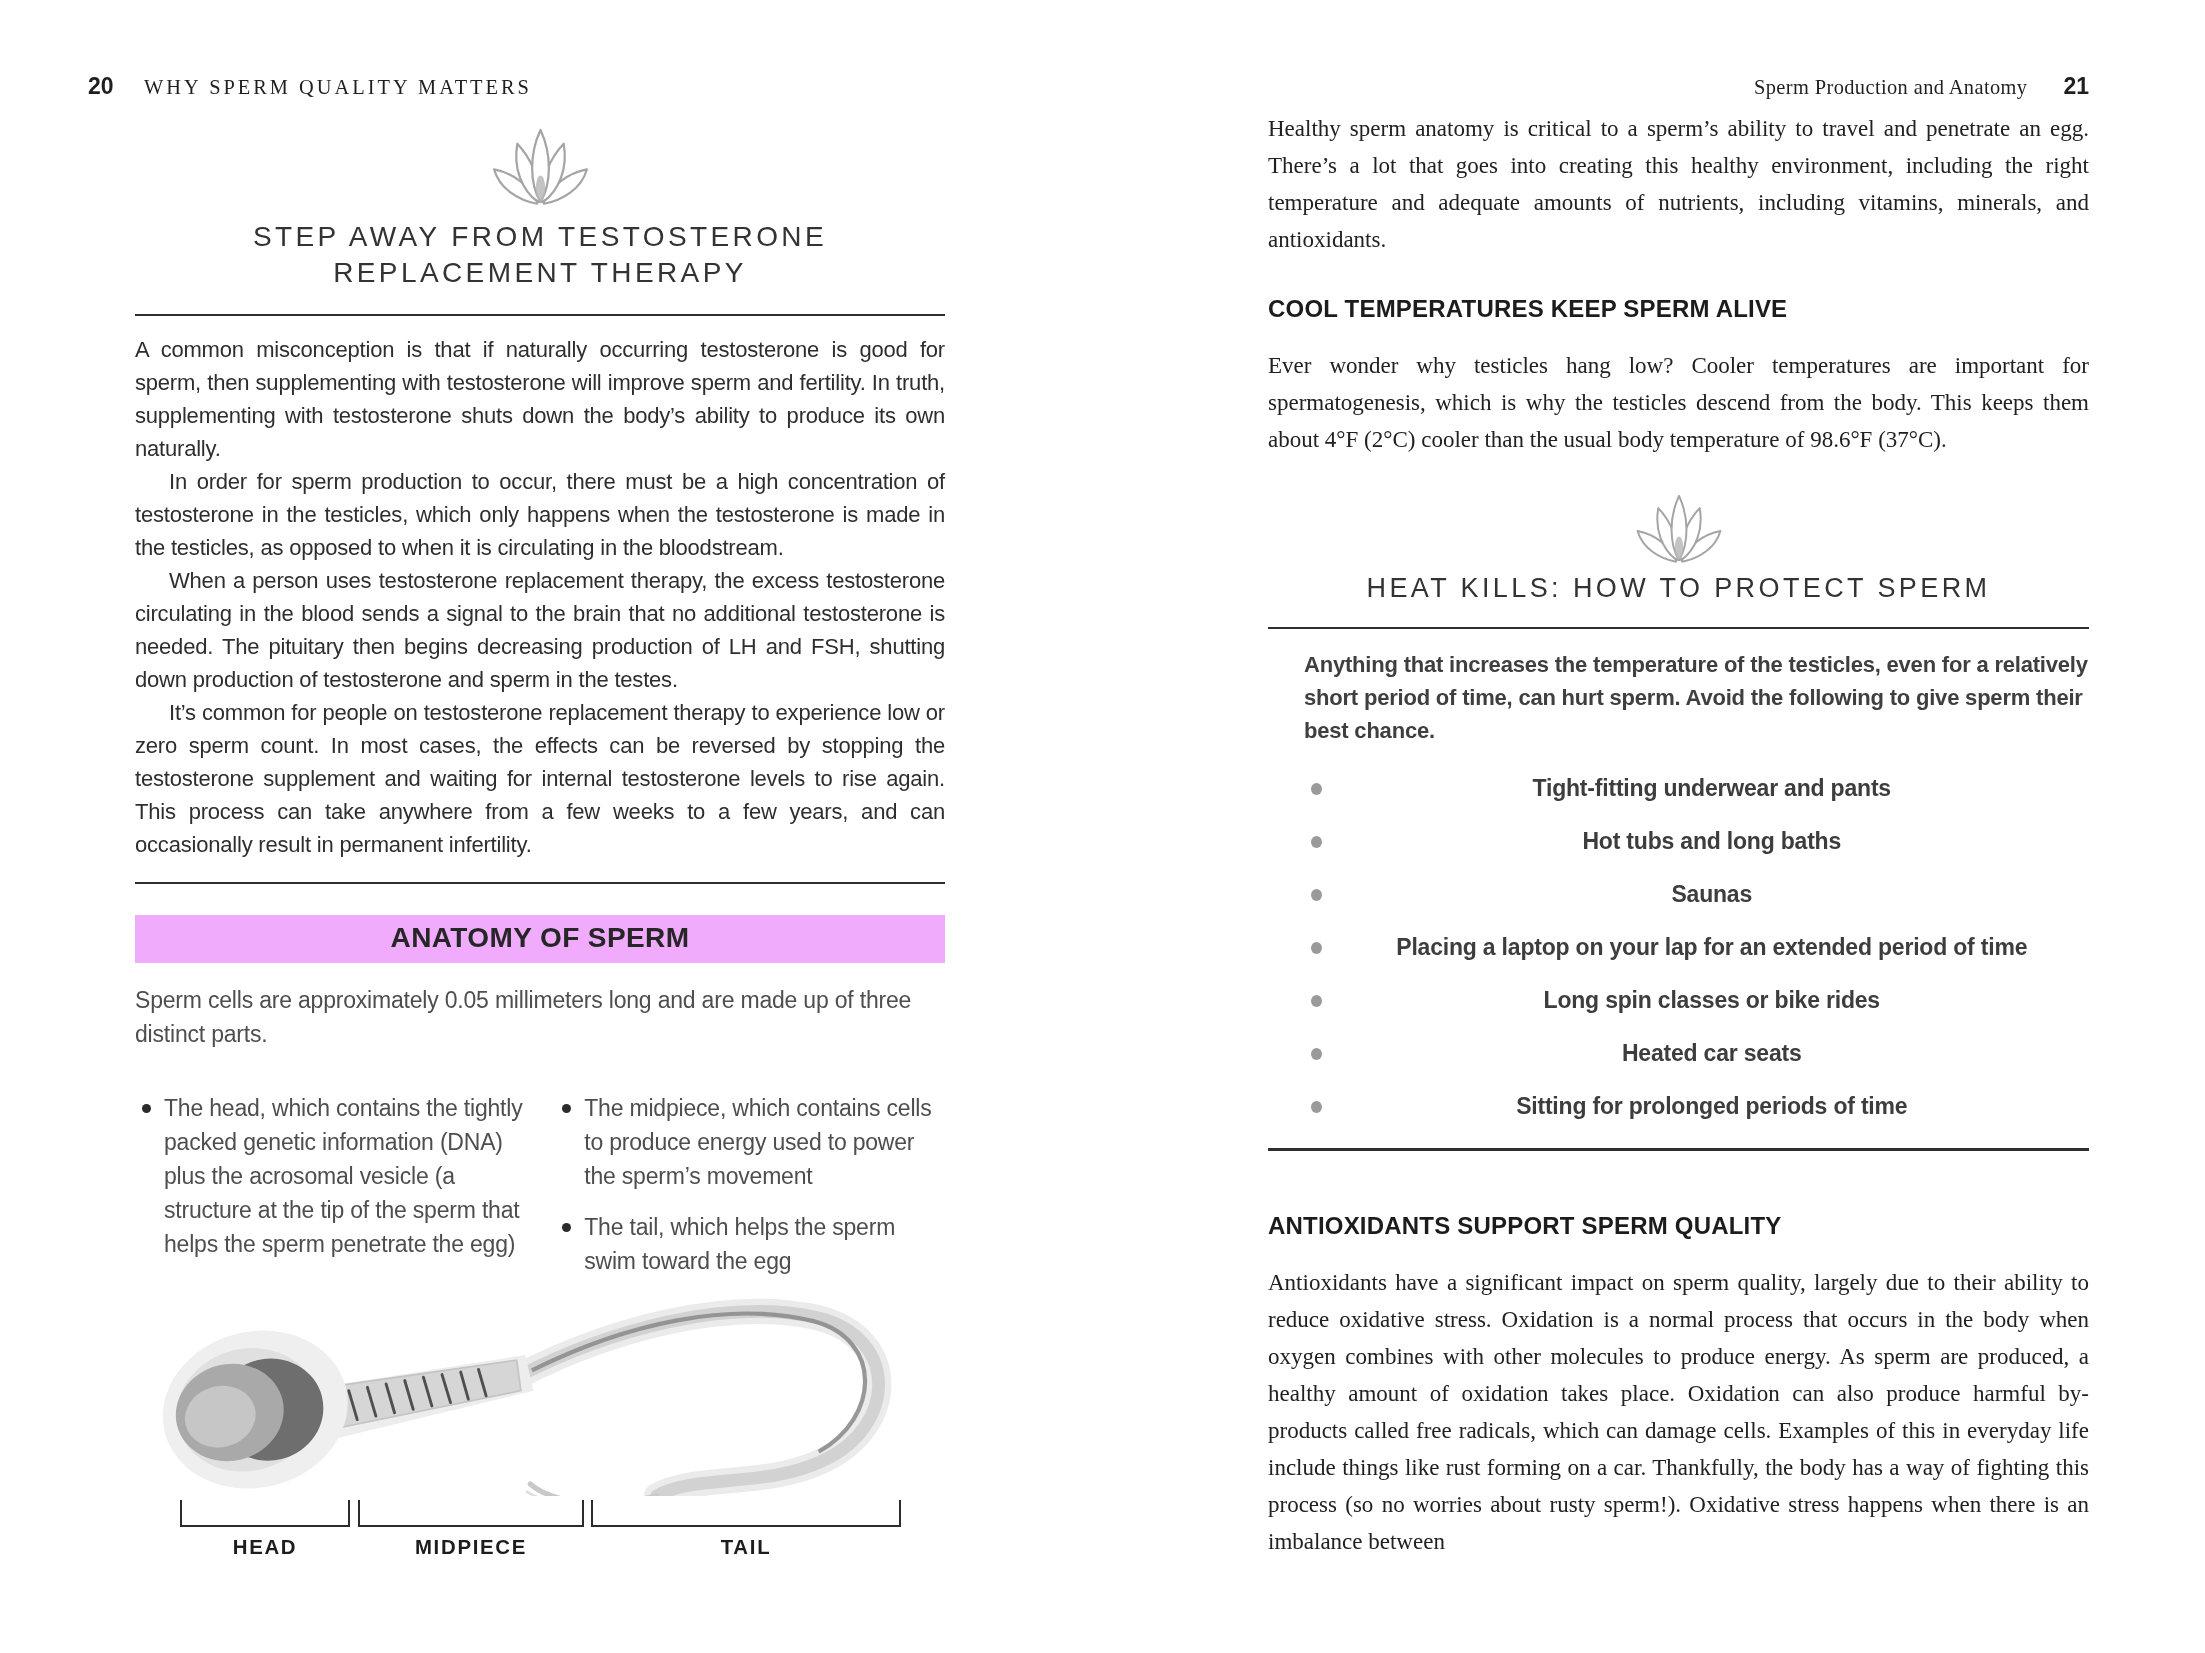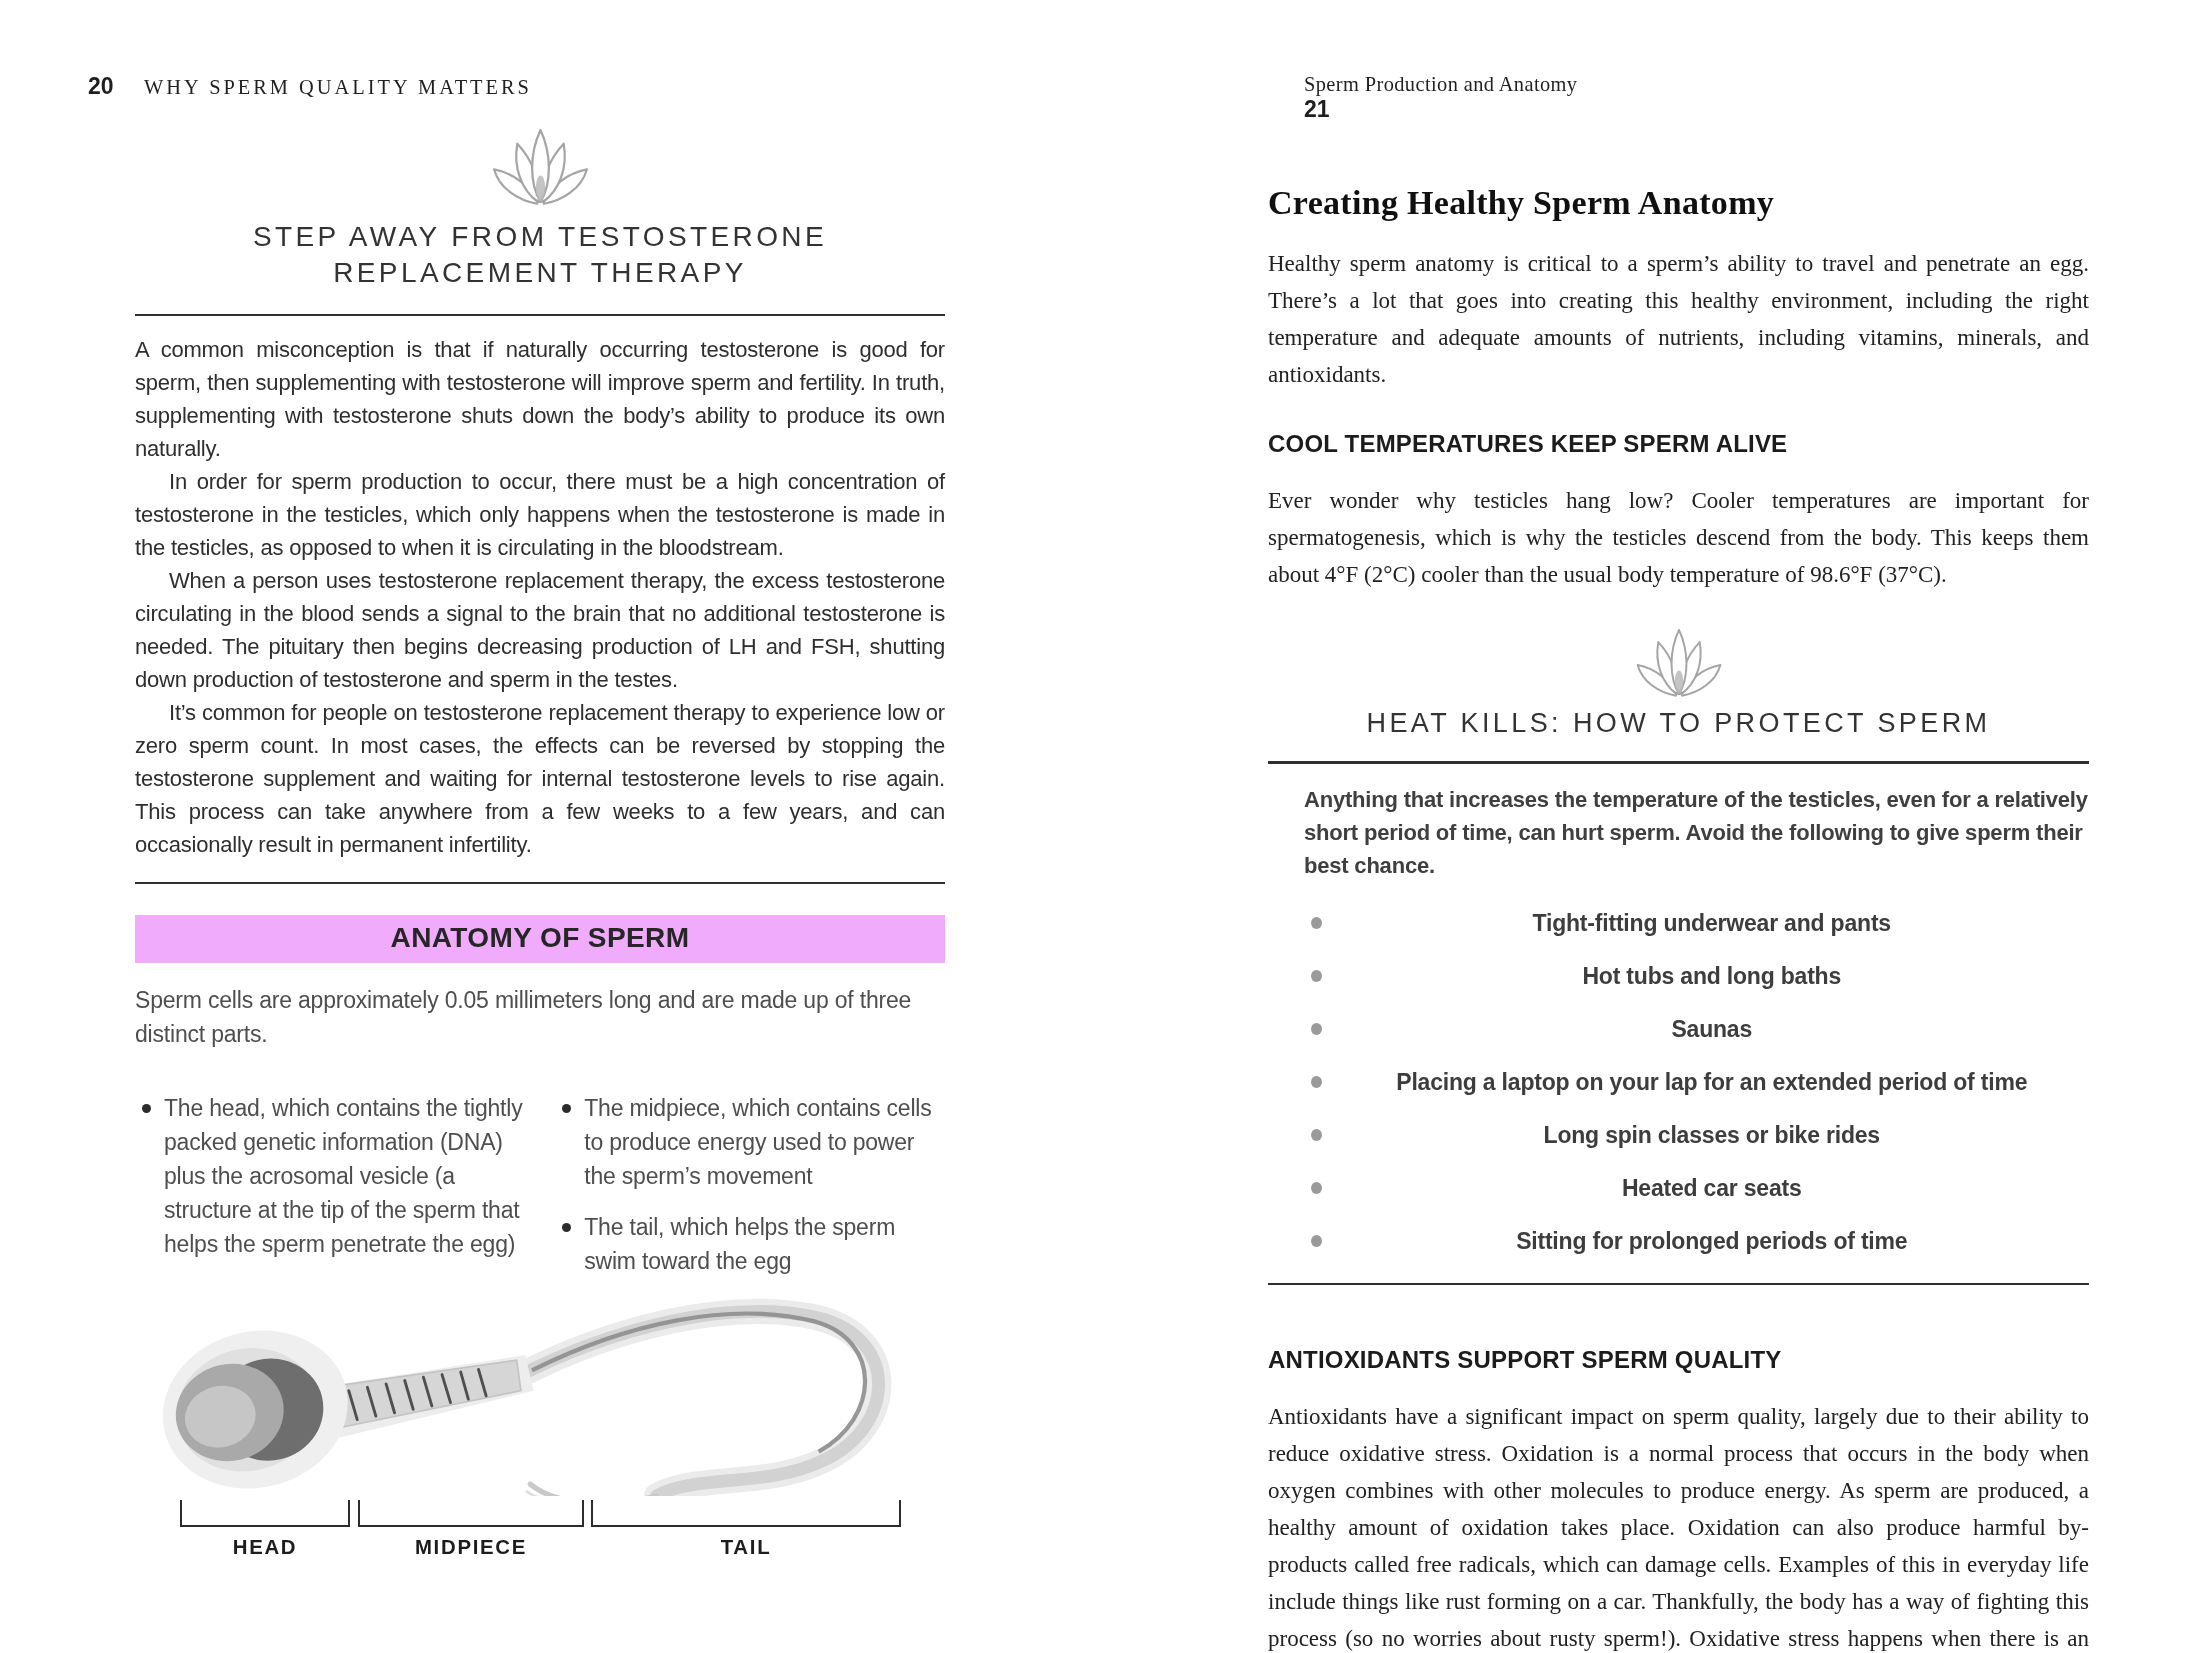--- a/index.html
+++ b/index.html
@@ -9,21 +9,21 @@
     font-family:"Liberation Sans", sans-serif; color:#2e2e2e; position:relative;
   }
   .page { position:absolute; top:0; }
   .page-left  { left:88px; width:858px; }
   .page-right { left:1268px; width:821px; }
 
   
   .running-head { display:flex; align-items:baseline; padding-top:73px; font-size:20.4px; color:#1f1f1f; }
   .running-head .folio { font-weight:700; font-size:23px; letter-spacing:0; }
   .page-left  .rh-text { font-family:"Liberation Serif", serif; letter-spacing:3px; margin-left:30.5px; }
-  .page-right .running-head { justify-content:flex-end;flex-direction:column; }
+  .page-right .running-head { justify-content:flex-end; }
   .page-right .rh-text { font-family:"Liberation Serif", serif; letter-spacing:0.4px; }
   .page-right .folio { margin-left:36px; }
 
   .content-left { margin-left:47px; width:810px; }
 
   
   .lotus { display:block; margin:0 auto; }
 
   
   .feature-title {
@@ -178,21 +178,20 @@
 
     </div>
   </section>
 
   <section class="page page-right">
     <header class="running-head">
       <span class="rh-text">Sperm Production and Anatomy</span>
       <span class="folio">21</span>
     </header>
 
-    <h1 class="chapter-title">Creating Healthy Sperm Anatomy</h1>
     <p class="body-serif">Healthy sperm anatomy is critical to a sperm’s ability to travel and penetrate an egg. There’s a lot that goes into creating this healthy environment, including the right temperature and adequate amounts of nutrients, including vitamins, minerals, and antioxidants.</p>
 
     <h3 class="section-heading">COOL TEMPERATURES KEEP SPERM ALIVE</h3>
     <p class="body-serif">Ever wonder why testicles hang low? Cooler temperatures are important for spermatogenesis, which is why the testicles descend from the body. This keeps them about 4°F (2°C) cooler than the usual body temperature of 98.6°F (37°C).</p>
 
     <svg class="lotus lotus-right" width="92" height="78" viewBox="0 0 120 100">
       <g fill="#ffffff" stroke="#a5a5a5" stroke-width="2.6" stroke-linejoin="round">
         <path d="M56 94 C34 90 12 76 6 54 C28 58 48 74 56 90 Z"></path>
         <path d="M64 94 C86 90 108 76 114 54 C92 58 72 74 64 90 Z"></path>
         <path d="M57 92 C38 78 28 52 33 24 C50 42 59 66 59 88 Z"></path>

